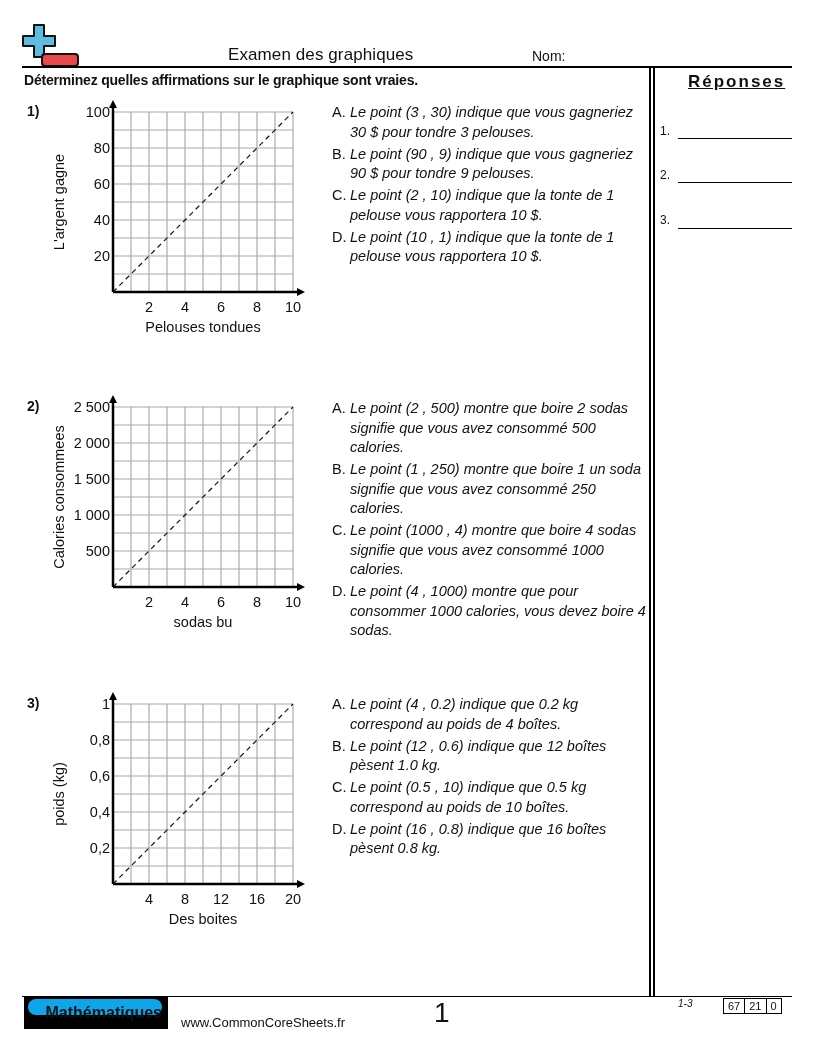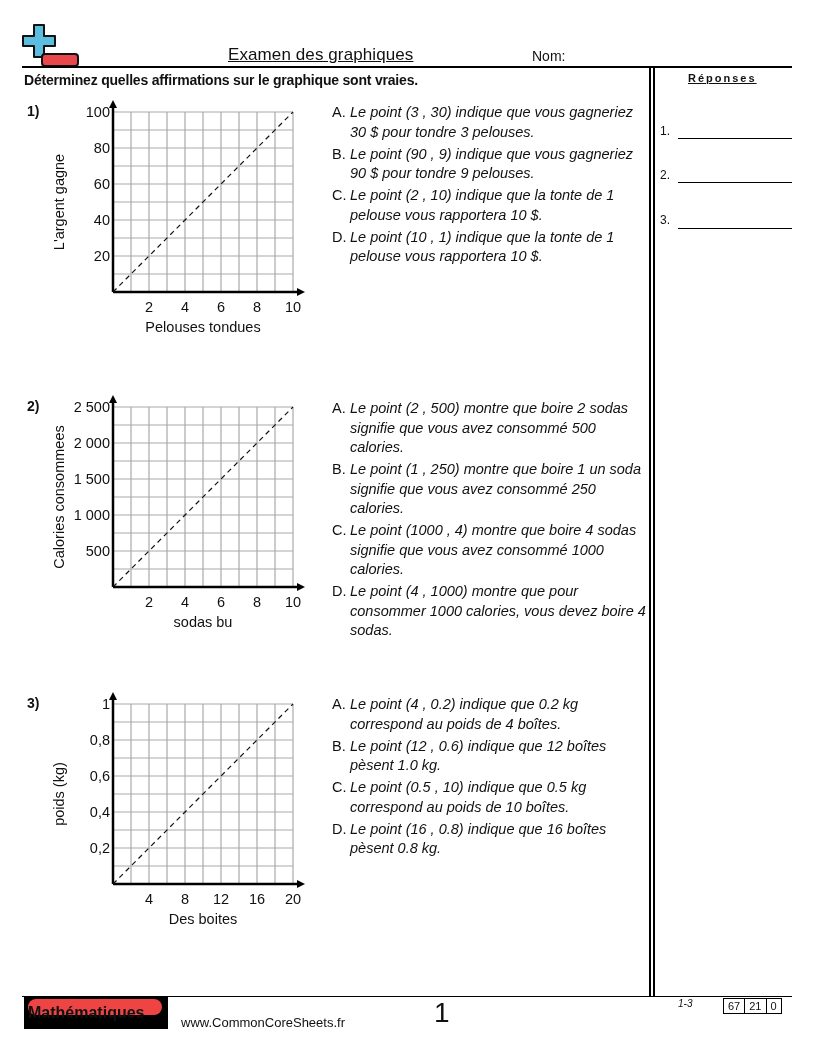--- a/index.html
+++ b/index.html
@@ -1,38 +1,38 @@
 <!DOCTYPE html>
 <html><head>
 <meta charset="utf-8">
 <style>
   html, body { margin: 0; padding: 0; background: #fff; }
   body { width: 816px; height: 1056px; position: relative; overflow: hidden;
          font-family: "Liberation Sans", sans-serif; color: #111; }
   .abs { position: absolute; }
   #logo { left: 22px; top: 24px; width: 58px; height: 44px; }
-  #title { left: 228px; top: 45px; font-size: 17px; letter-spacing: 0.1px; text-decoration: underline; }
+  #title { left: 228px; top: 45px; font-size: 17px; letter-spacing: 0.1px; }
   #name-label { left: 532px; top: 48px; font-size: 14px; }
   #header-rule { left: 22px; top: 66px; width: 770px; height: 2px; background: #000; }
   #instructions { left: 24px; top: 72px; font-size: 14px; font-weight: bold; letter-spacing: -0.2px; }
   #vdiv1 { left: 649px; top: 68px; width: 2px; height: 928px; background: #000; }
   #vdiv2 { left: 653px; top: 68px; width: 2px; height: 928px; background: #000; }
-  #answers-title { left: 688px; top: 72px; font-size: 11px; font-weight: bold; letter-spacing: 2px; text-decoration: underline; }
+  #answers-title { left: 688px; top: 72px; font-size: 17px; font-weight: bold; letter-spacing: 2px; text-decoration: underline; }
   .ans-row { position: absolute; left: 660px; font-size: 12px; }
   .ans-line { position: absolute; left: 678px; width: 114px; height: 1px; background: #000; }
   .qnum { position: absolute; left: 27px; font-size: 14px; font-weight: bold; }
   .chart { position: absolute; left: 40px; width: 280px; height: 250px; }
   .choices { position: absolute; left: 332px; width: 315px; font-size: 14.5px; line-height: 19.5px; }
   .choice { display: flex; margin-bottom: 2.5px; }
   .choice .letter { width: 18px; flex: none; }
   .choice .txt { flex: 1; font-style: italic; }
   #footer-rule { left: 22px; top: 996px; width: 770px; height: 1px; background: #000; }
   #footer-badge { left: 24px; top: 997px; width: 144px; height: 32px; background: #000; }
-  #footer-badge-inner { left: 28px; top: 999px; width: 134px; height: 16px; background: #ef4444; border-radius: 14px;
-    font-size: 16px; font-weight: bold; line-height: 28px; text-align: left; }
+  #footer-badge-inner { left: 28px; top: 999px; width: 134px; height: 16px; background: #0ea5e9; border-radius: 14px;
+    font-size: 16px; font-weight: bold; line-height: 28px; text-align: right; }
   #site { left: 181px; top: 1015px; font-size: 13px; }
   #page-num { left: 434px; top: 997px; font-size: 28px; }
   #range { left: 678px; top: 998px; font-size: 10px; font-style: italic; }
   #scores { left: 724px; top: 998px; display: flex; }
   .score { border: 1px solid #000; font-size: 11px; padding: 0 4px; height: 14px; line-height: 14px; margin-left: -1px; }
   svg text { font-family: "Liberation Sans", sans-serif; }
 </style>
 </head>
 <body>
 

